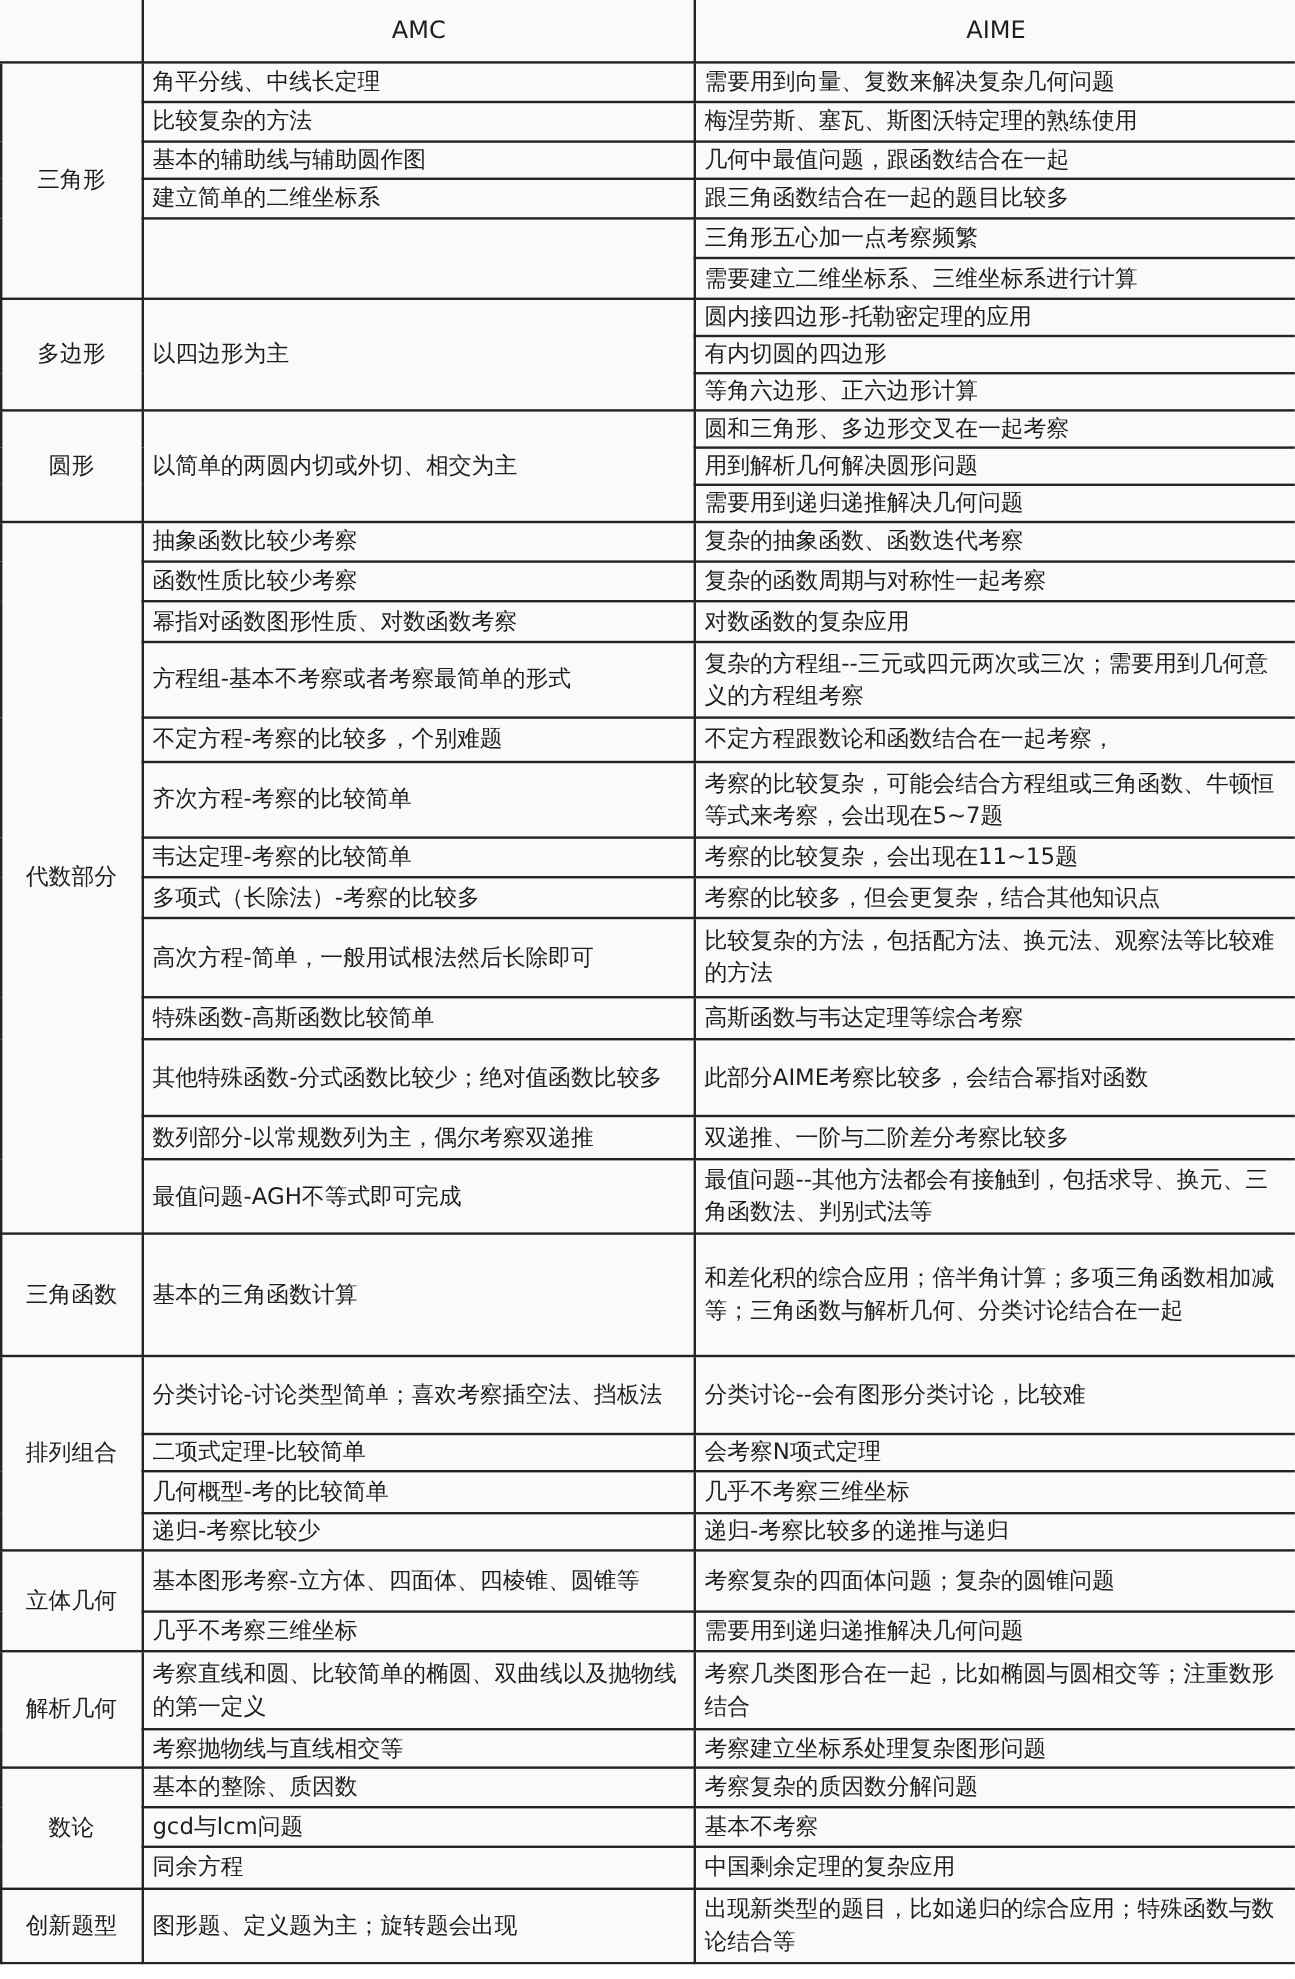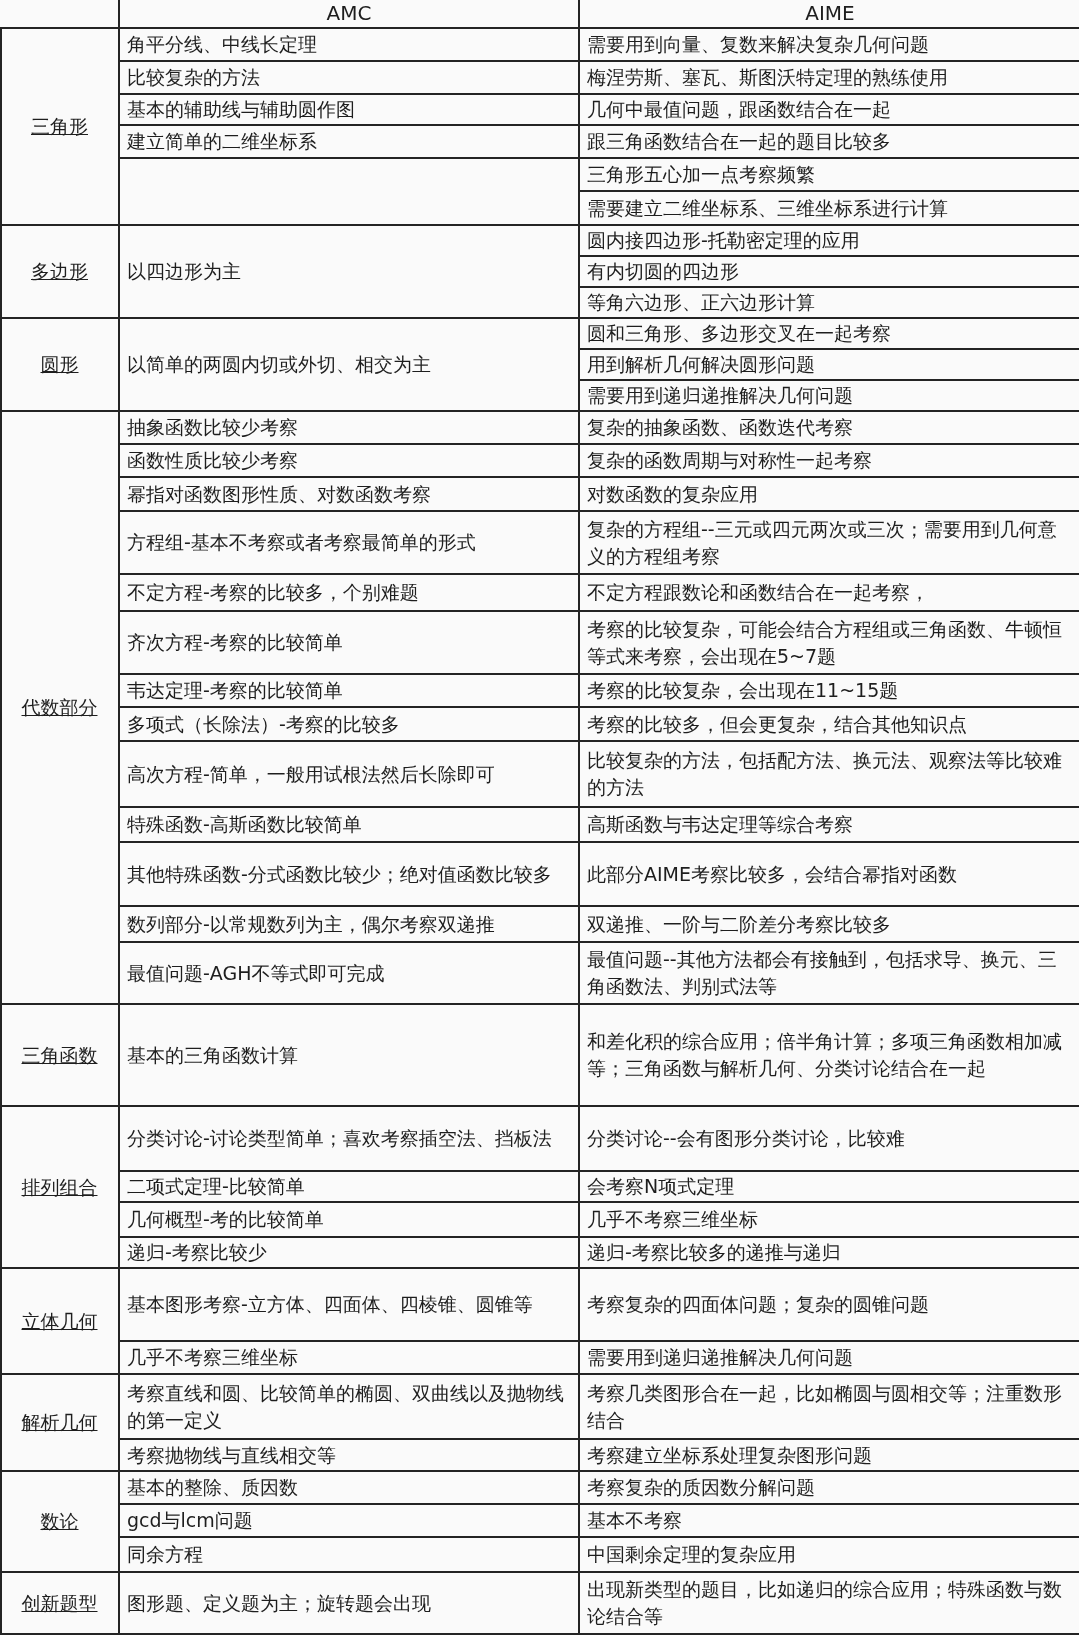--- a/index.html
+++ b/index.html
@@ -19,25 +19,25 @@
     padding: 1px 8px 1px 7px;
     vertical-align: middle;
     word-break: break-all;
     overflow: hidden;
   }
   table.cmp th {
     border-top: none;
     font-weight: normal;
     font-size: 20px;
     text-align: center;
-    padding: 0;
+    padding: 12px;
   }
   table.cmp th:first-child { border-left: none; }
   table.cmp td:last-child, table.cmp th:last-child { border-right: none; }
-  td.cat { text-align: center; padding: 0 2px; text-decoration: underline; }
+  td.cat { text-align: center; padding: 0 2px; }
 </style>
 </head>
 <body>
 
 <div class="page">
 <table class="cmp">
   <colgroup>
         <col style="width:118px">
         <col style="width:460px">
         <col style="width:501px">
@@ -170,21 +170,21 @@
   </tr>
   <tr style="height:35px">
     <td>几何概型-考的比较简单</td>
     <td>几乎不考察三维坐标</td>
   </tr>
   <tr style="height:16px">
     <td>递归-考察比较少</td>
     <td>递归-考察比较多的递推与递归</td>
   </tr>
 
-  <tr style="height:73px">
+  <tr style="height:51px">
     <td class="cat" rowspan="2">立体几何</td>
     <td>基本图形考察-立方体、四面体、四棱锥、圆锥等</td>
     <td>考察复杂的四面体问题；复杂的圆锥问题</td>
   </tr>
   <tr style="height:33px">
     <td>几乎不考察三维坐标</td>
     <td>需要用到递归递推解决几何问题</td>
   </tr>
 
   <tr style="height:65px">

